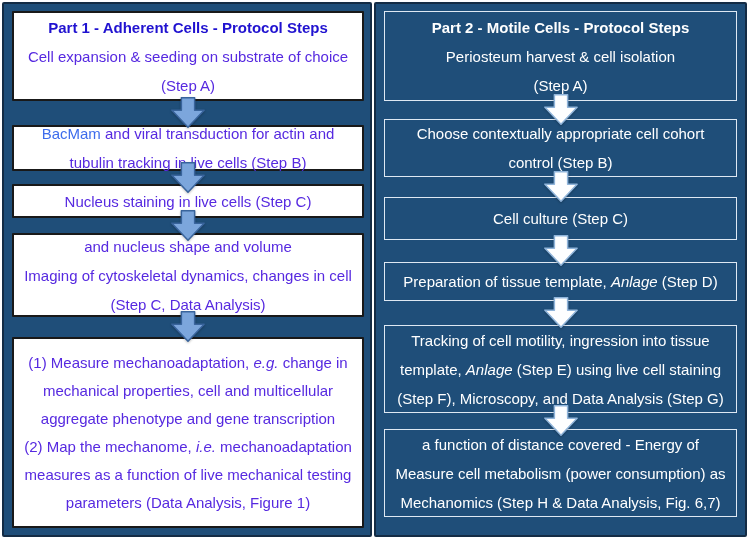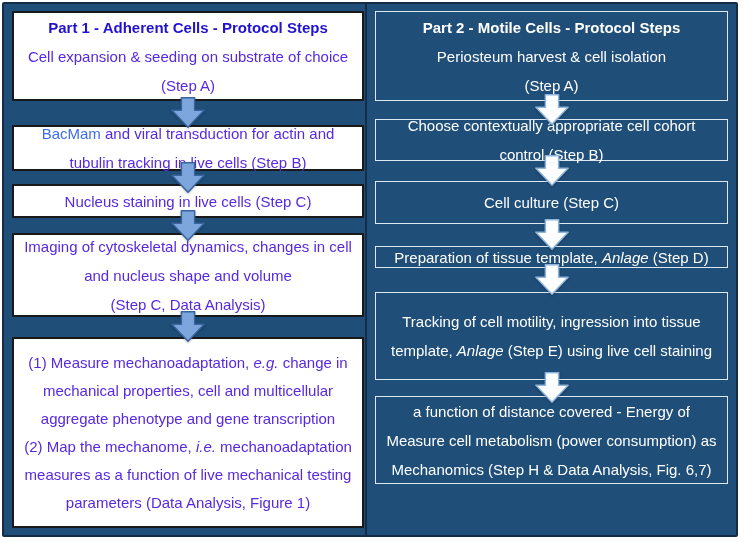--- a/index.html
+++ b/index.html
@@ -7,21 +7,21 @@
     width:752px;height:542px;background:#ffffff;position:relative;
     font-family:"Liberation Sans", sans-serif;
     -webkit-font-smoothing:antialiased;
   }
   .panel{
     position:absolute;top:2px;height:535px;background:#1F4E79;
     border:2px solid #142C45;box-sizing:border-box;border-radius:2px;
     display:flex;flex-direction:column;
   }
   #part1-column{left:2px;width:370px;padding:7px 6px 7px 8px;}
-  #part2-column{left:365px;width:373px;padding:7px 8px 7px 8px;}
+  #part2-column{left:374px;width:373px;padding:7px 8px 7px 8px;}
 
   .box{
     box-sizing:border-box;flex:none;
     display:flex;flex-direction:column;justify-content:center;align-items:center;
     text-align:center;font-size:15px;
   }
   
   #part1-column .box{
     background:#ffffff;border:2px solid #191919;color:#5629E0;border-radius:1px;
   }
@@ -37,23 +37,23 @@
   .link{color:#3D6CEC;cursor:pointer;}
 
   
   #part1-column .box-1{height:90px}  #part1-column .gap-1{height:24px}
   #part1-column .box-2{height:46px}  #part1-column .gap-2{height:13px}
   #part1-column .box-3{height:34px}  #part1-column .gap-3{height:15px}
   #part1-column .box-4{height:84px}  #part1-column .gap-4{height:20px}
   #part1-column .box-5{flex:1}
 
   #part2-column .box-1{height:90px}  #part2-column .gap-1{height:18px}
-  #part2-column .box-2{height:42px}  #part2-column .gap-2{height:20px}
+  #part2-column .box-2{height:58px}  #part2-column .gap-2{height:20px}
   #part2-column .box-3{height:43px}  #part2-column .gap-3{height:22px}
-  #part2-column .box-4{height:22px}  #part2-column .gap-4{height:24px}
+  #part2-column .box-4{height:39px}  #part2-column .gap-4{height:24px}
   #part2-column .box-5{height:88px}  #part2-column .gap-5{height:16px}
   #part2-column .box-6{height:88px}
 
   .gap{position:relative;flex:none;z-index:4;}
   .arrow-wrap{
     position:absolute;left:50%;top:50%;transform:translate(-50%,-50%);
     width:36px;height:33px;display:block;
     filter:drop-shadow(0 1px 1px rgba(0,0,0,0.25));
   }
   .arrow-wrap svg{display:block;width:100%;height:100%;}
@@ -89,22 +89,22 @@
       <div class="line"><span>Nucleus staining in live cells (Step C)</span></div>
     </div>
     <div class="gap gap-3">
       <span class="arrow-wrap">
         <svg viewBox="0 0 38 34" xmlns="http://www.w3.org/2000/svg">
           <polygon points="12,1 26,1 26,14 36,14 19,32 2,14 12,14" fill="#7CA6DC" stroke="#39649C" stroke-width="1.6" stroke-linejoin="round"></polygon>
         </svg>
       </span>
     </div>
     <div class="box box-4">
+      <div class="line"><span>and nucleus shape and volume</span></div>
       <div class="line"><span>Imaging of cytoskeletal dynamics, changes in cell</span></div>
-      <div class="line"><span>and nucleus shape and volume</span></div>
       <div class="line"><span>(Step C, Data Analysis)</span></div>
     </div>
     <div class="gap gap-4">
       <span class="arrow-wrap">
         <svg viewBox="0 0 38 34" xmlns="http://www.w3.org/2000/svg">
           <polygon points="12,1 26,1 26,14 36,14 19,32 2,14 12,14" fill="#7CA6DC" stroke="#39649C" stroke-width="1.6" stroke-linejoin="round"></polygon>
         </svg>
       </span>
     </div>
     <div class="box box-5">
@@ -156,20 +156,21 @@
     <div class="gap gap-4">
       <span class="arrow-wrap">
         <svg viewBox="0 0 38 34" xmlns="http://www.w3.org/2000/svg">
           <polygon points="12,1 26,1 26,14 36,14 19,32 2,14 12,14" fill="#FDFEFF" stroke="#8FB4DA" stroke-width="1.6" stroke-linejoin="round"></polygon>
         </svg>
       </span>
     </div>
     <div class="box box-5">
       <div class="line"><span>Tracking of cell motility, ingression into tissue</span></div>
       <div class="line"><span>template, </span><span class="italic">Anlage</span><span> (Step E) using live cell staining</span></div>
+      <div class="line"><span>(Step F), Microscopy, and Data Analysis (Step G)</span></div>
     </div>
     <div class="gap gap-5">
       <span class="arrow-wrap">
         <svg viewBox="0 0 38 34" xmlns="http://www.w3.org/2000/svg">
           <polygon points="12,1 26,1 26,14 36,14 19,32 2,14 12,14" fill="#FDFEFF" stroke="#8FB4DA" stroke-width="1.6" stroke-linejoin="round"></polygon>
         </svg>
       </span>
     </div>
     <div class="box box-6">
       <div class="line"><span>a function of distance covered - Energy of</span></div>

